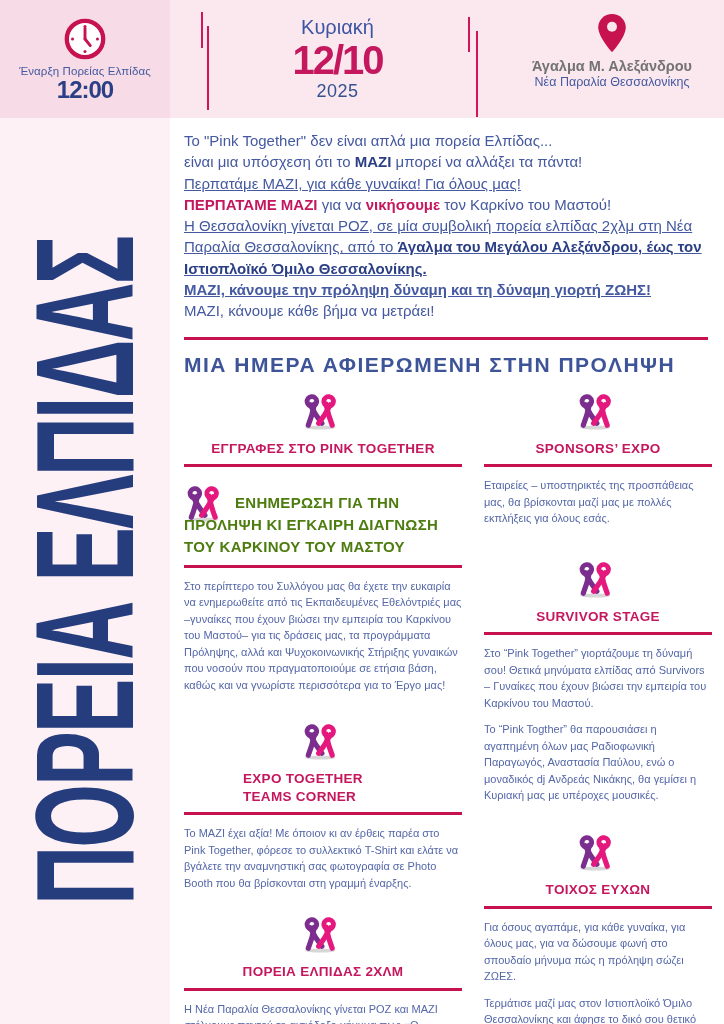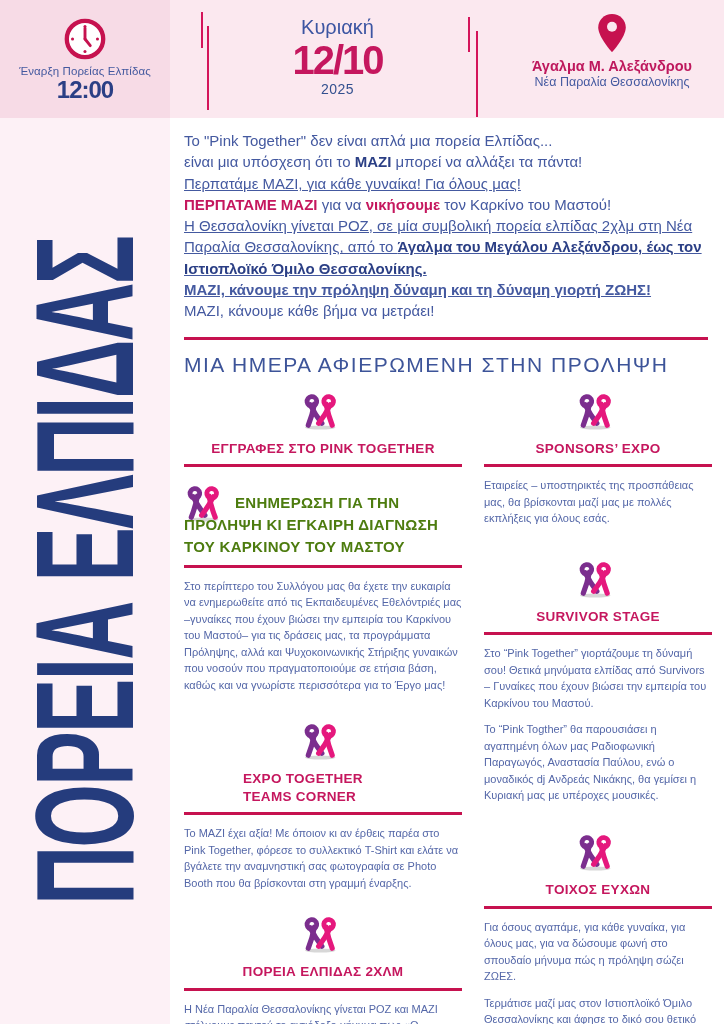--- a/index.html
+++ b/index.html
@@ -15,29 +15,29 @@
   .time-box{
     position:absolute;left:0;top:0;width:170px;height:118px;background:#f7dbe6;
     display:flex;flex-direction:column;align-items:center;justify-content:center;text-align:right;
   }
   .clock{width:46px;height:46px;}
   .start-label{font-size:11.5px;color:#44599f;margin-top:3px;letter-spacing:.1px;}
   .start-time{font-size:24px;font-weight:700;color:#2b3f85;letter-spacing:-1px;line-height:1.05;}
   .date-block{position:absolute;left:205px;top:0;width:265px;height:144px;text-align:center;}
   .day{font-size:20px;color:#3c55a2;margin-top:16px;}
   .date{font-size:40px;font-weight:700;color:#c5175e;letter-spacing:-2px;line-height:1.05;}
-  .year{font-size:14px;color:#33508f;letter-spacing:.5px;}
+  .year{font-size:18px;color:#33508f;letter-spacing:.5px;}
   .sep{position:absolute;width:2px;background:#d4145a;}
   .sep-l1{left:201px;top:12px;height:36px;}
   .sep-l2{left:207px;top:26px;height:84px;}
   .sep-r1{left:468px;top:17px;height:35px;}
   .sep-r2{left:476px;top:31px;height:86px;}
   .loc-block{position:absolute;left:500px;top:0;width:224px;height:118px;text-align:center;}
   .pin{width:32px;height:41px;margin-top:13px;}
-  .loc-name{font-size:14.5px;font-weight:700;color:#be185d;line-height:1.2;}
+  .loc-name{font-size:14.5px;font-weight:700;color:#737373;line-height:1.2;}
   .loc-area{font-size:12.5px;color:#4459a0;line-height:1.25;}
 
   
   .banner{
     position:absolute;left:0;top:118px;width:170px;height:906px;background:#fdf1f6;
     display:flex;align-items:center;justify-content:center;overflow:hidden;
   }
   .vtext{
     writing-mode:vertical-rl;
     transform:rotate(180deg) scaleX(1.7);
@@ -51,21 +51,21 @@
     padding:12px 12px 0 14px;box-sizing:border-box;overflow:hidden;
   }
   .intro p{margin:0;font-size:15px;line-height:1.42;color:#4459a0;}
   .intro p.gap{margin-top:0;text-decoration:underline;}
   .b-navy{font-weight:700;color:#2b3f85;}
   .b-crimson{font-weight:700;color:#c5175e;}
   .crimson-line{font-weight:700;color:#c5175e;}
 
   .rule{height:3px;background:#c6124f;border:0;margin:15px 4px 12px 0;}
   h1.main-title{
-    margin:0 0 16px 0;font-size:21px;font-weight:400;color:#3d5499;
+    margin:0 0 16px 0;font-size:21px;font-weight:700;color:#3d5499;
     letter-spacing:1.5px;line-height:1.2;
   }
 
   .cols{display:flex;gap:22px;}
   .col-left{width:278px;flex:0 0 auto;}
   .col-right{flex:1;min-width:0;}
 
   .sec{margin-bottom:25px;}
   .sec-head{display:flex;align-items:center;gap:9px;flex-direction:column;}
   .ribbons{width:44px;height:38px;flex:0 0 auto;}

